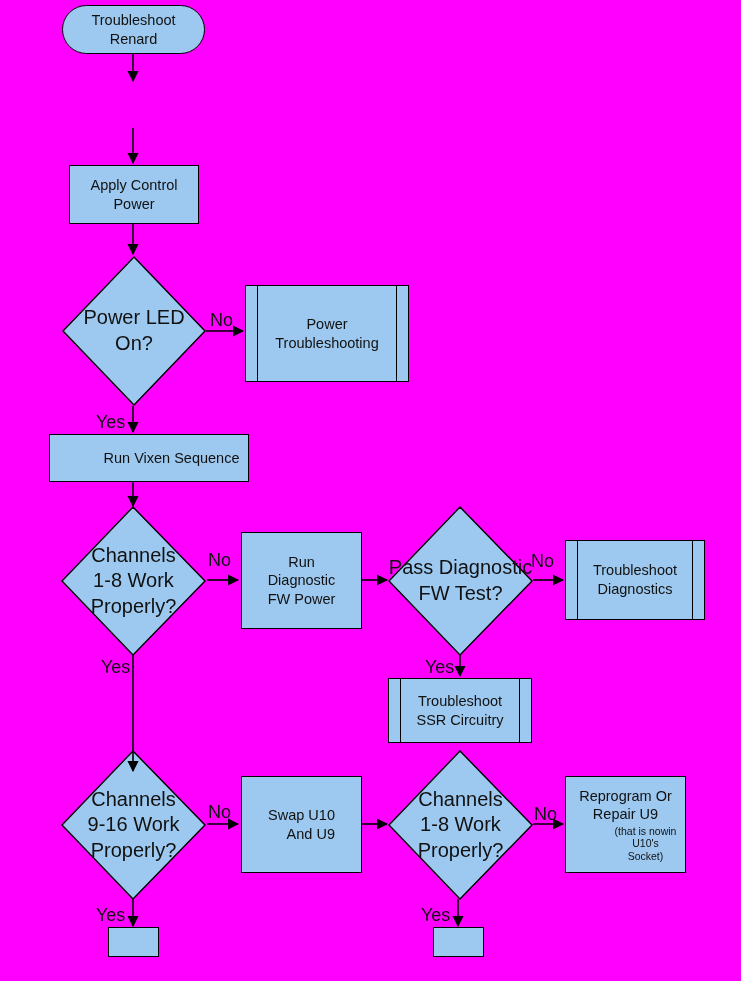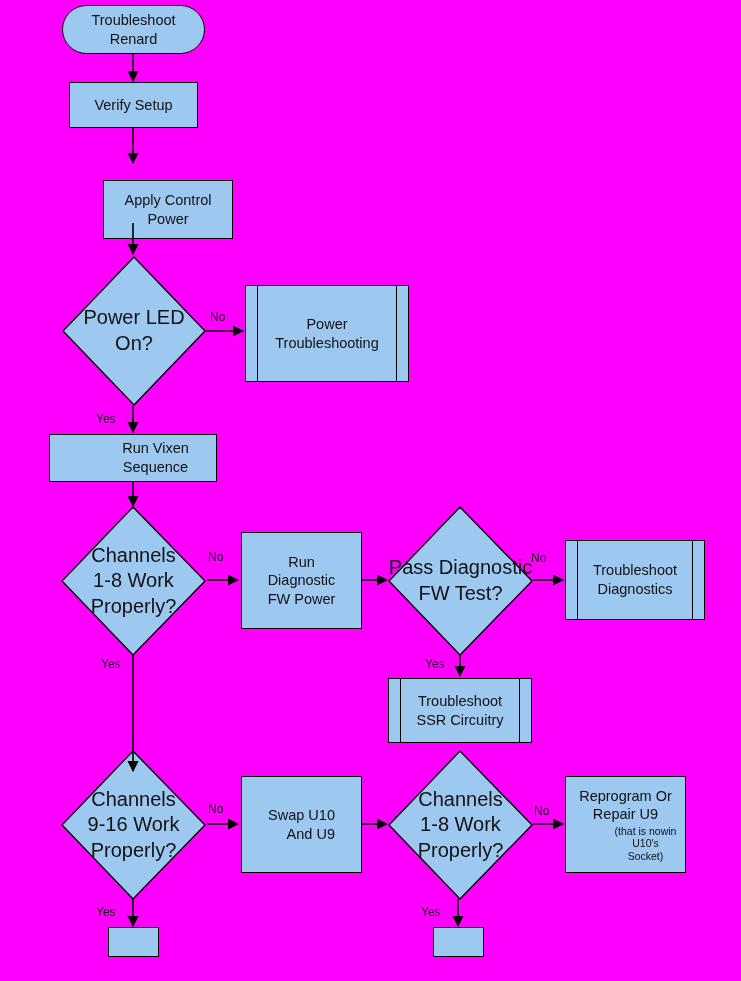--- a/index.html
+++ b/index.html
@@ -85,21 +85,21 @@
     position: absolute;
     left: 0;
     top: 0;
     width: 741px;
     height: 981px;
     pointer-events: none;
     z-index: 1;
   }
   .edgelabel {
     position: absolute;
-    font-size: 12px;
+    font-size: 18px;
     color: #111111;
     z-index: 3;
     white-space: nowrap;
     text-align: center;
   }
 </style>
 </head>
 <body>
 
 <div id="canvas">
@@ -144,45 +144,42 @@
 
       <path d="M 458 899 L 458 926"></path>
     </g>
   </svg>
 
   <div class="node terminator" style="left:62px; top:5px; width:143px; height:49px;">
     <span class="label">Troubleshoot
 Renard</span>
   </div>
 
-  <div class="node process" style="left:69px; top:82px; width:129px; height:46px;">
-    <span class="label">Verify Setup</span>
-  </div>
-
-  <div class="node process" style="left:69px; top:180px; width:130px; height:59px;margin-left:34px;">
+
+  <div class="node process" style="left:69px; top:165px; width:130px; height:59px;">
     <span class="label">Apply Control
 Power</span>
   </div>
 
   <div class="diamond" style="left:62px; top:256px; width:144px; height:150px;">
     <svg width="144" height="150" viewBox="0 0 144 150">
       <polygon points="72,1 143,75 72,149 1,75" fill="#9DC9F0" stroke="#000000" stroke-width="1.4"></polygon>
     </svg>
     <div class="dtext">Power LED
 On?</div>
   </div>
 
   <div class="node predefined" style="left:245px; top:285px; width:164px; height:97px;">
     <span class="bar left"></span>
     <span class="bar right"></span>
     <span class="label">Power
 Troubleshooting</span>
   </div>
 
-  <div class="node process" style="left:49px; top:434px; width:168px; height:48px;padding-left:45px;">
+  <div class="node process" style="left:49px; top:434px; width:200px; height:48px;padding-left:45px;">
     <span class="label">Run Vixen Sequence</span>
   </div>
 
   <div class="diamond" style="left:61px; top:506px; width:145px; height:150px;">
     <svg width="145" height="150" viewBox="0 0 145 150">
       <polygon points="72,1 144,75 72,149 1,75" fill="#9DC9F0" stroke="#000000" stroke-width="1.4"></polygon>
     </svg>
     <div class="dtext">Channels
 1-8 Work
 Properly?</div>

